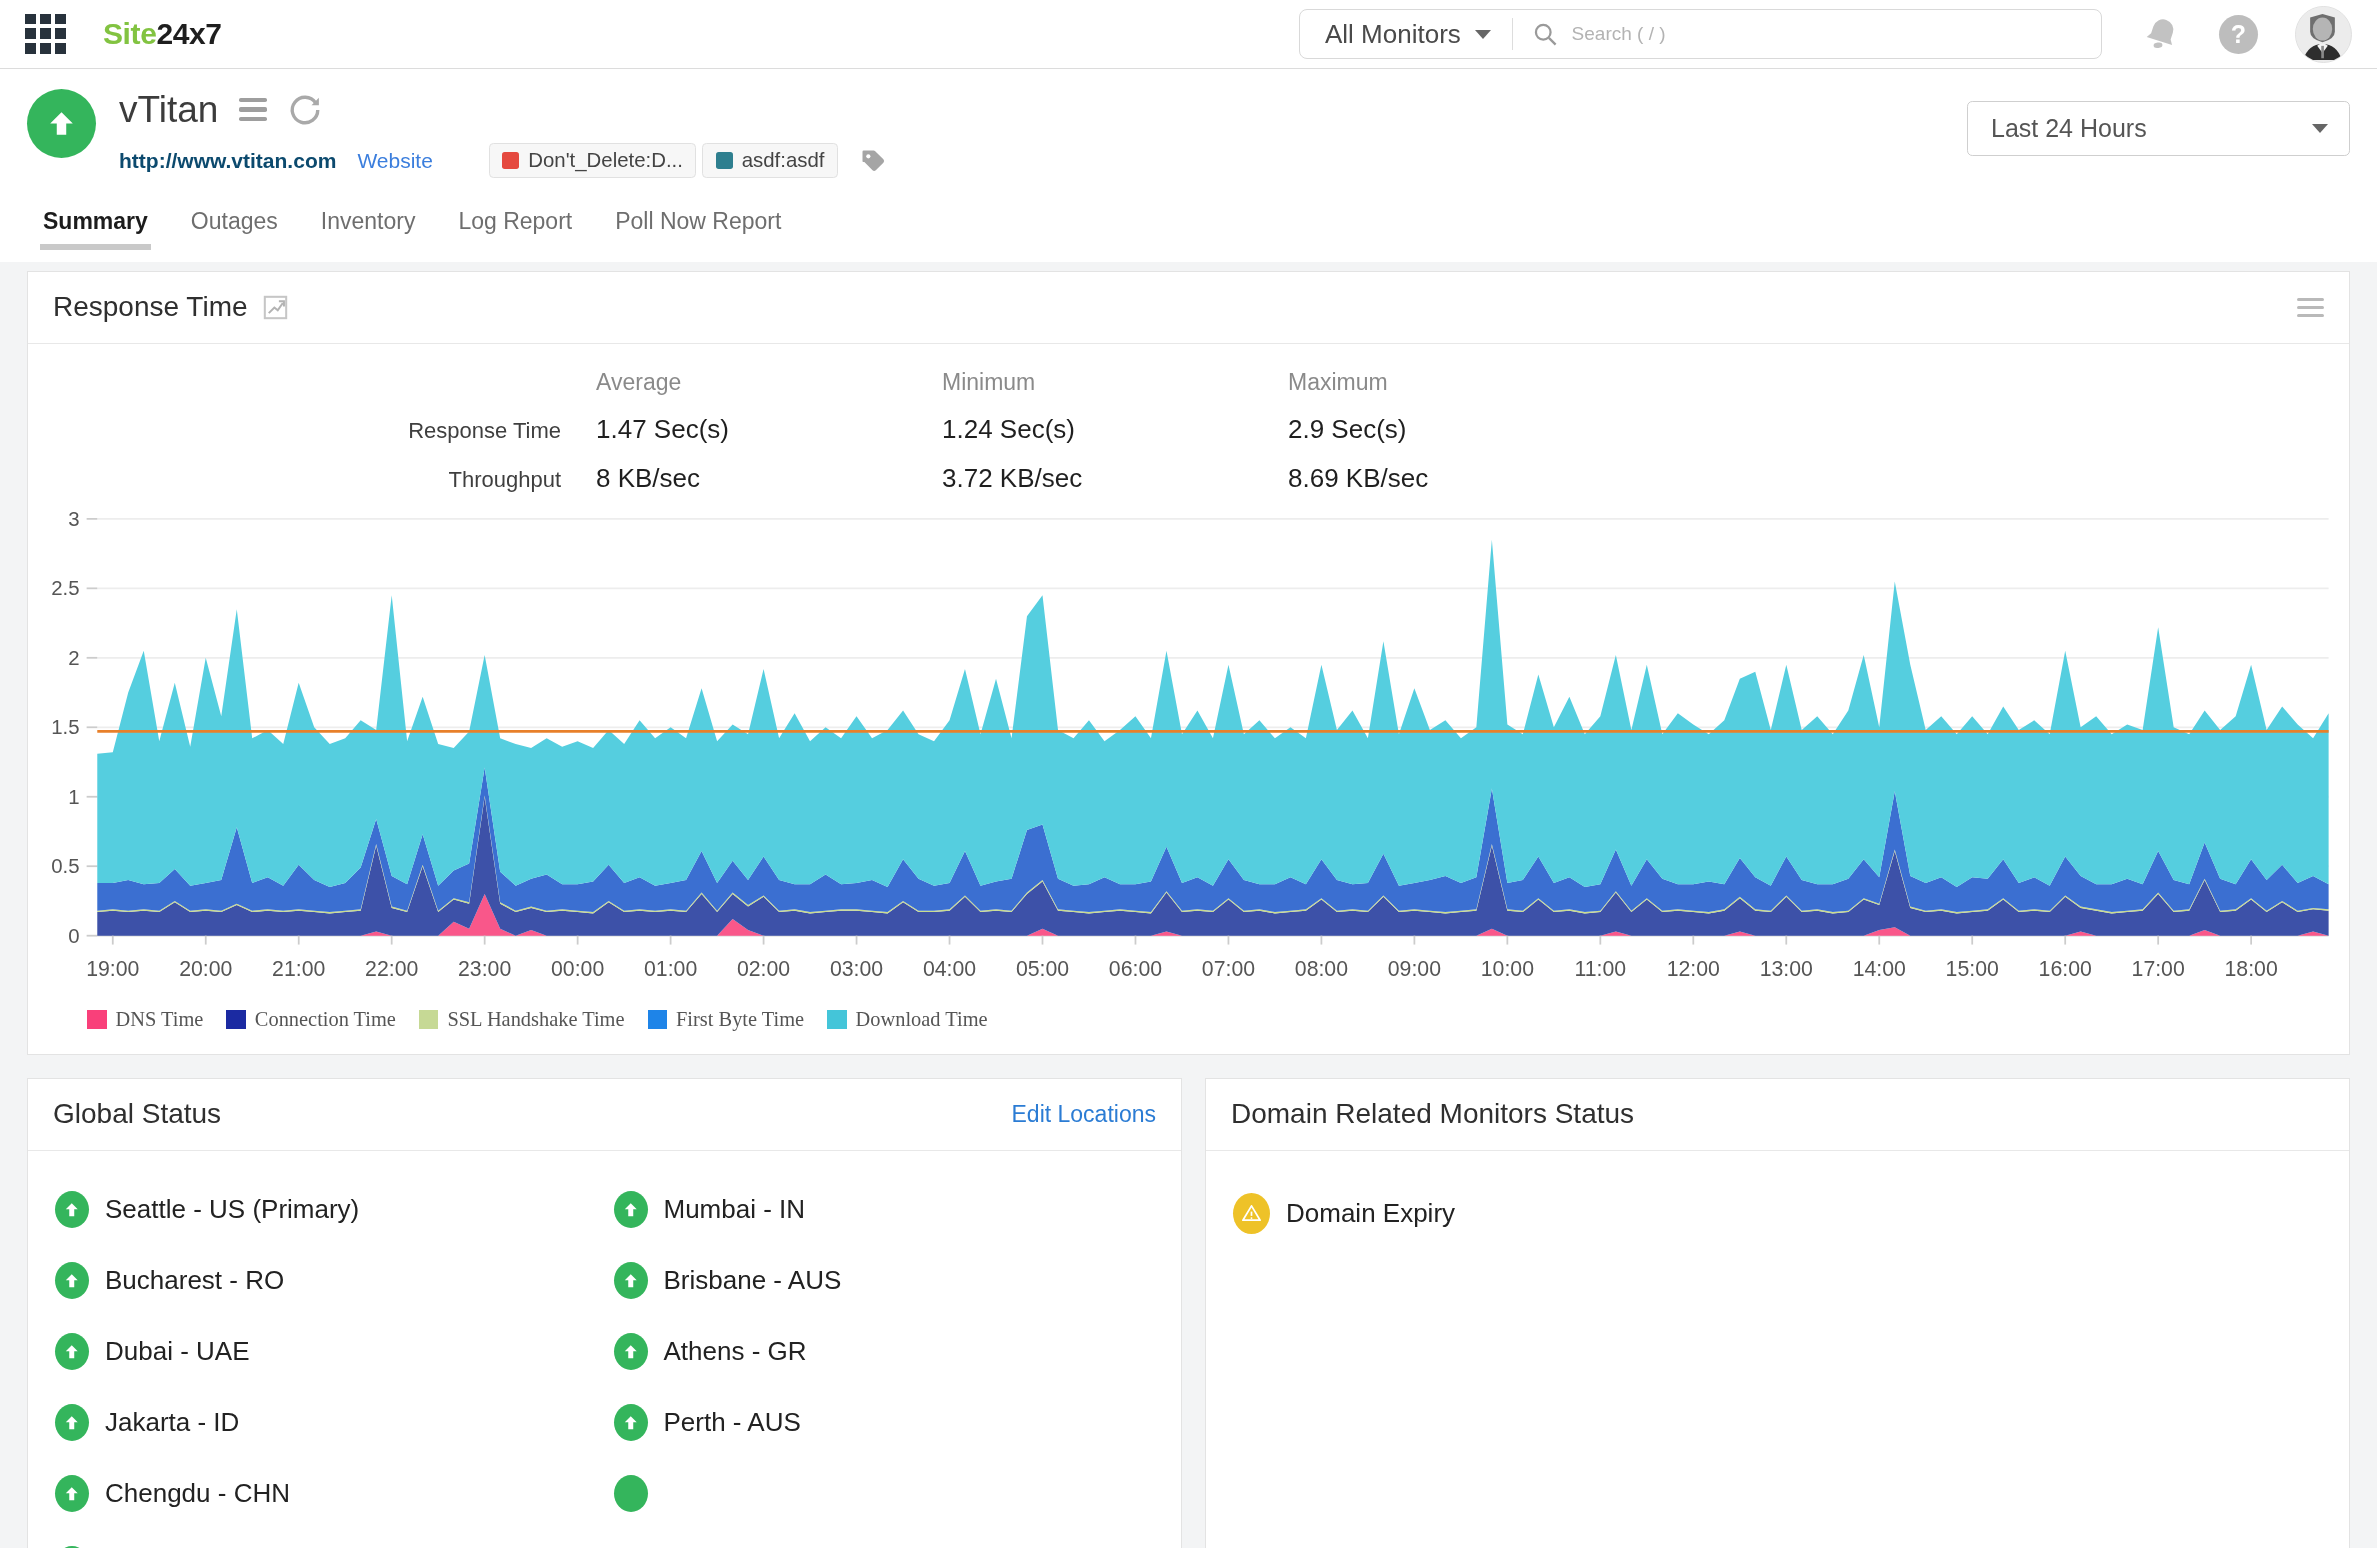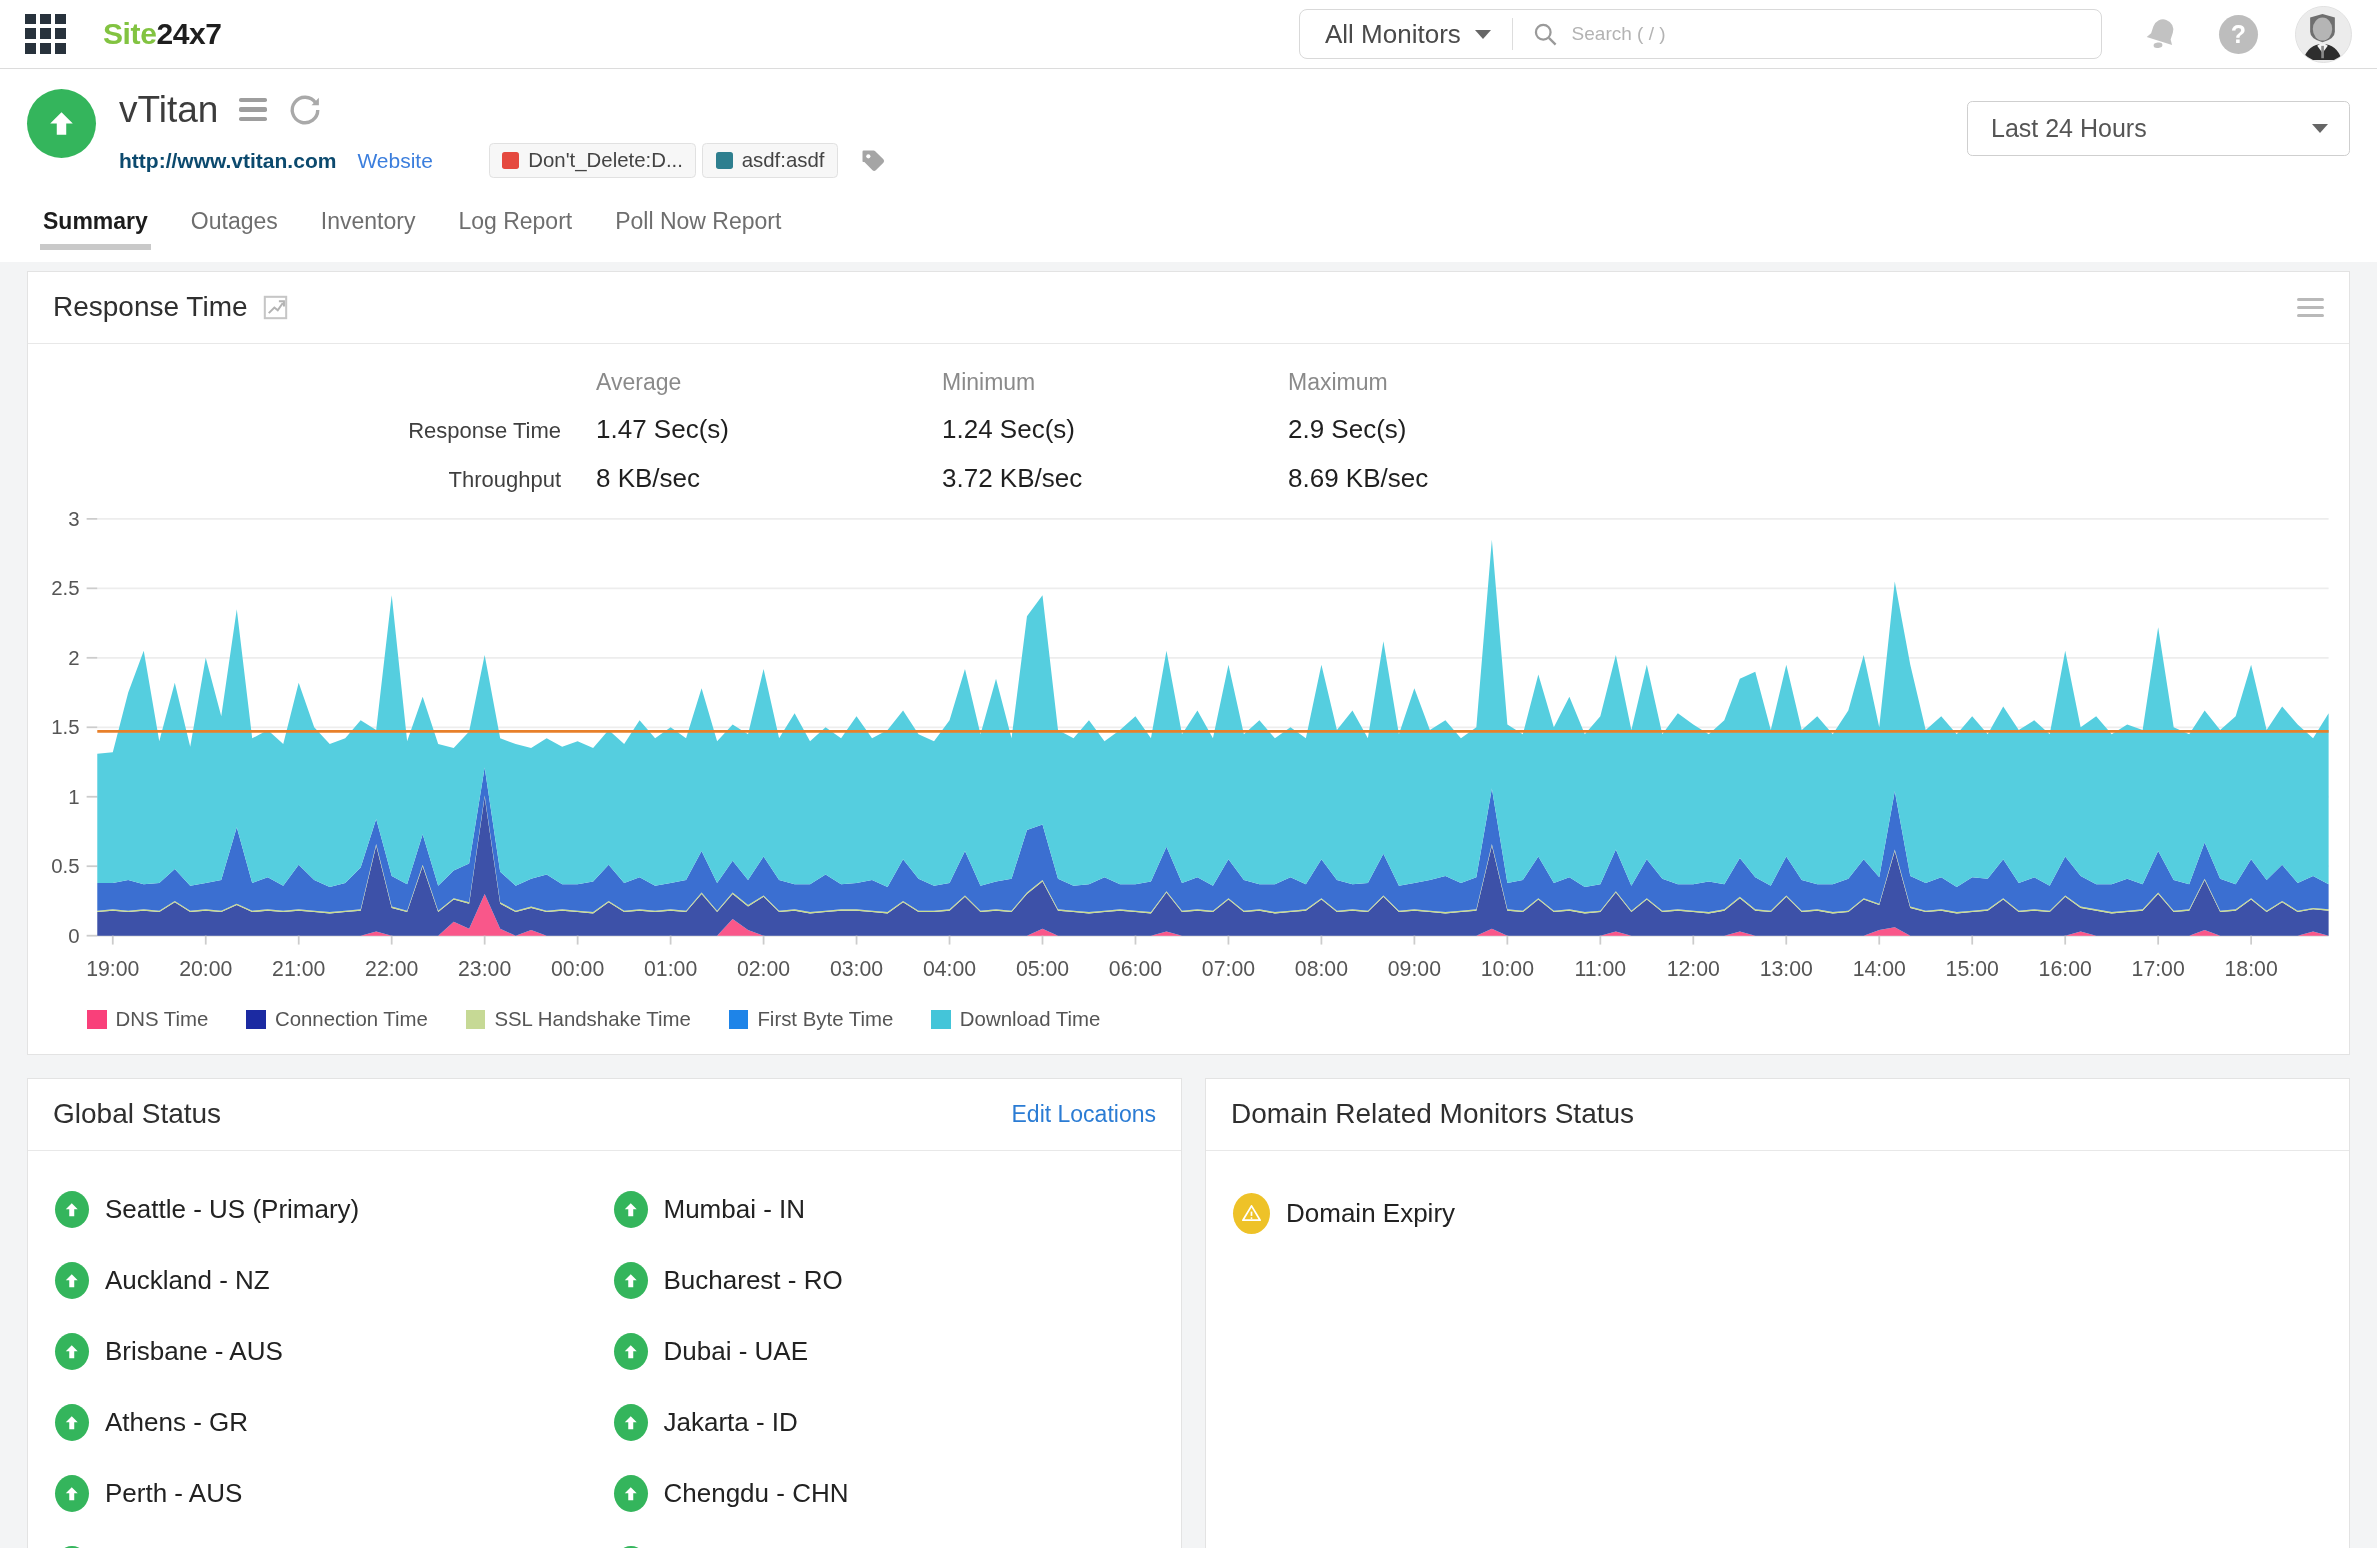--- a/index.html
+++ b/index.html
@@ -71,21 +71,21 @@
   
   .stats-grid { display: grid; grid-template-columns: 568px 346px 346px 1fr;
     row-gap: 18px; padding: 25px 0 7px 0; align-items: baseline; }
   .stats-grid .h { font-size: 23px; color: #8a8a8a; }
   .stats-grid .rl { font-size: 22px; color: #3f3f3f; text-align: right; padding-right: 35px; }
   .stats-grid .v { font-size: 26px; color: #1f1f1f; }
 
   
   .chart-wrap { padding: 9px 0 0 0; }
   svg text { font-family: "Liberation Sans", sans-serif; }
-  .legend { display: flex; align-items: center; gap: 38px; padding: 9px 0 23px 59px; }
+  .legend { display: flex; align-items: center; gap: 23px; padding: 9px 0 23px 59px; font-family: Liberation Serif, serif; }
   .legend-item { display: flex; align-items: center; gap: 9px; cursor: pointer; }
   .legend-item .sw { width: 19.5px; height: 19.5px; }
   .legend-item .lb { font-size: 20.4px; color: #555; }
 
   
   .bottom-row { display: flex; gap: 23px; margin-top: 23px; }
   .card-global { width: 1155px; height: 499px; }
   .card-domain { flex: 1; height: 499px; }
   .loc-grid { display: grid; grid-template-columns: 1fr 1fr; padding: 23px 9px 0 27px; }
   .loc-item { display: flex; align-items: center; gap: 16px; height: 71px; cursor: pointer; }
@@ -359,28 +359,20 @@
               </svg>
             </span>
             <span class="loc-label">Mumbai - IN</span>
           </div>
           <div class="loc-item">
             <span class="loc-badge" style="background: rgb(52, 181, 92);">
               <svg width="19.5" height="19.5" viewBox="0 0 36 36">
                 <path d="M18 6l11 11h-6.4v13h-9.2V17H7z" fill="#fff"></path>
               </svg>
             </span>
-            <span class="loc-label">Auckland - NZ</span>
-          </div>
-          <div class="loc-item">
-            <span class="loc-badge" style="background: rgb(52, 181, 92);">
-              <svg width="19.5" height="19.5" viewBox="0 0 36 36">
-                <path d="M18 6l11 11h-6.4v13h-9.2V17H7z" fill="#fff"></path>
-              </svg>
-            </span>
             <span class="loc-label">Bucharest - RO</span>
           </div>
           <div class="loc-item">
             <span class="loc-badge" style="background: rgb(52, 181, 92);">
               <svg width="19.5" height="19.5" viewBox="0 0 36 36">
                 <path d="M18 6l11 11h-6.4v13h-9.2V17H7z" fill="#fff"></path>
               </svg>
             </span>
             <span class="loc-label">Brisbane - AUS</span>
           </div>

